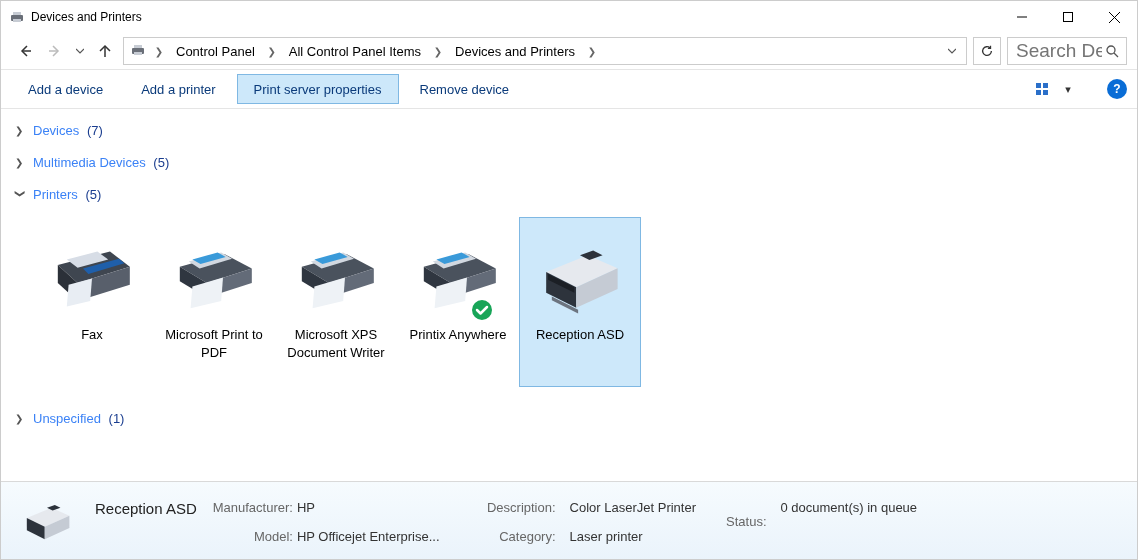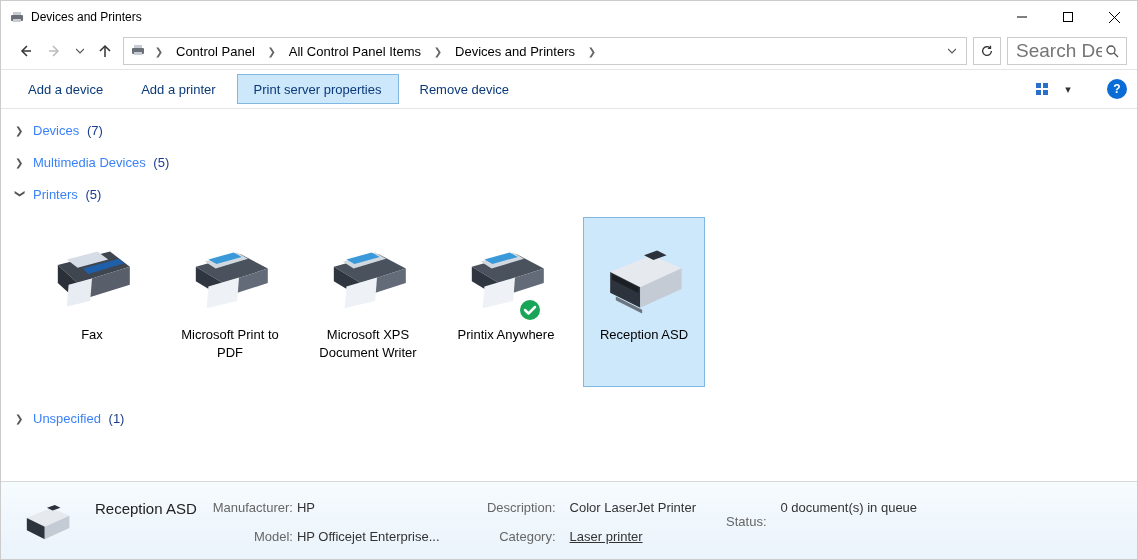--- a/index.html
+++ b/index.html
@@ -160,21 +160,21 @@
     font-size: 10px;
     color: #555;
   }
   .group-header .name-part { color: #3b82f6; }
   .group-header .count-part { color: #1a3d8f; margin-left: 4px; }
 
   .printers {
     display: flex;
     flex-wrap: wrap;
     padding: 10px 4px 12px 26px;
-    gap: 16px;
+    gap: 0;
   }
   .printer-item {
     width: 122px;
     height: 170px;
     display: flex;
     flex-direction: column;
     align-items: center;
     padding-top: 6px;
     border: 1px solid transparent;
     position: relative;
@@ -488,15 +488,15 @@
     <span style="grid-column:11;grid-row:1;"></span>
     <span class="val" style="grid-column:12;grid-row:1;">0 document(s) in queue</span>
 
     <span style="grid-column:1;grid-row:2;"></span>
     <span style="grid-column:2;grid-row:2;"></span>
     <span class="lbl" style="grid-column:3;grid-row:2;">Model:</span>
     <span class="val" style="grid-column:4;grid-row:2;">HP Officejet Enterprise...</span>
     <span style="grid-column:5;grid-row:2;"></span>
     <span class="lbl" style="grid-column:6;grid-row:2;">Category:</span>
     <span style="grid-column:7;grid-row:2;"></span>
-    <span class="val" style="grid-column:8;grid-row:2;text-decoration:underline;">Laser printer</span>
+    <span class="val" style="grid-column:8;grid-row:2;">Laser printer</span>
   </div>
 </div>
 
 </body></html>

